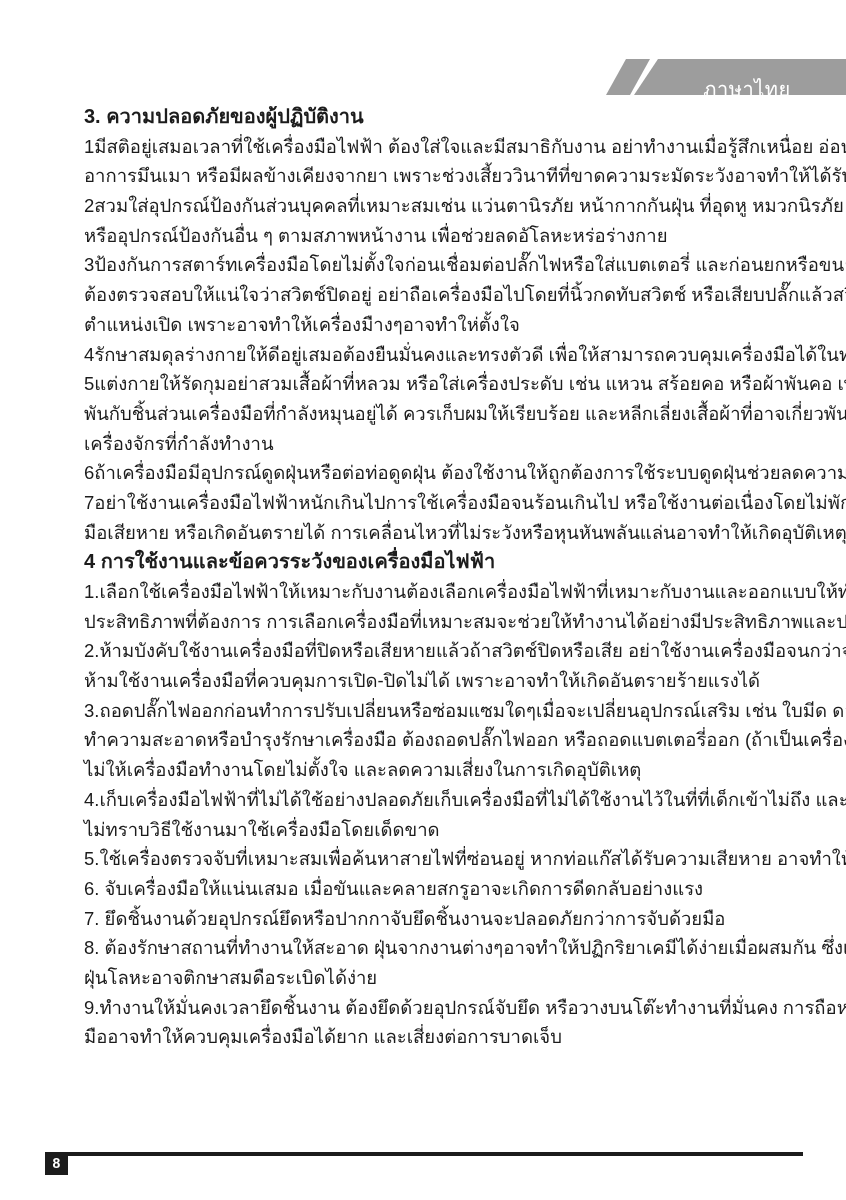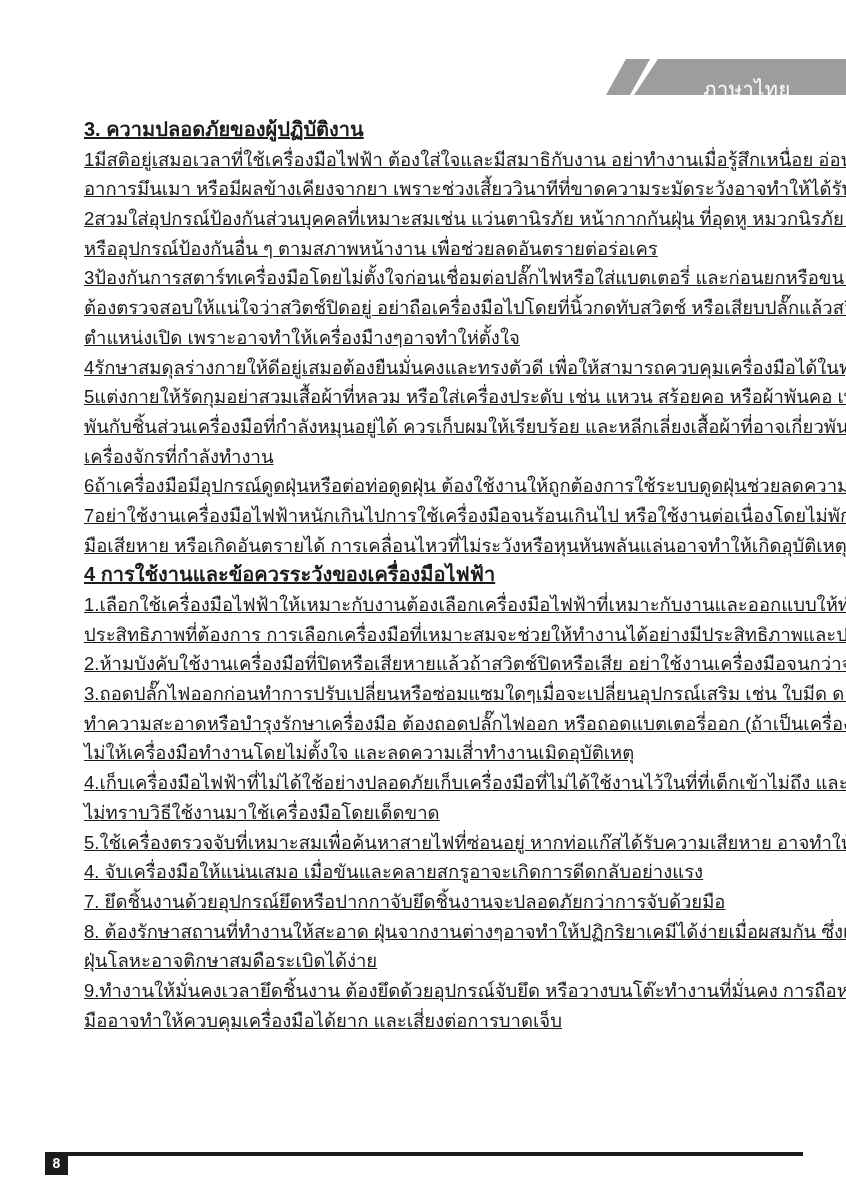--- a/index.html
+++ b/index.html
@@ -21,23 +21,22 @@
     background:var(--banner-gray,#9d9d9d);
     clip-path:polygon(626px 0, 650px 0, 630px 36px, 606px 36px);
   }
   .band-label {
     position:absolute; left:658px; right:10px; top:12px; height:36px;
     line-height:36px; text-align:center;
     color:#ffffff; font-size:20px; letter-spacing:0.5px;
   }
   
   .content {
-    position:absolute; left:84px; top:115px; width:730px;
+    position:absolute; left:84px; top:102px; width:730px;
     color:var(--ink,#1d1d1d);
-    text-decoration:underline;
   }
   .row {
     height:29.7px; line-height:29.7px; font-size:18.5px;
     white-space:nowrap; overflow:visible;
   }
   .row.heading { font-weight:bold; font-size:20px; }
   
   .page-num-box {
     position:absolute; left:45px; top:1152px; width:23px; height:23px;
     background:var(--ink,#1a1a1a); color:#ffffff;
@@ -58,42 +57,43 @@
     <div class="band-main"></div>
     <div class="band-label">ภาษาไทย</div>
   </div>
 
   <div class="content" id="text-content">
 
   <div class="row heading">3. ความปลอดภัยของผู้ปฏิบัติงาน</div>
       <div class="row">1มีสติอยู่เสมอเวลาที่ใช้เครื่องมือไฟฟ้า ต้องใส่ใจและมีสมาธิกับงาน อย่าทำงานเมื่อรู้สึกเหนื่อย อ่อนเพลีย หรืออยู่ใน</div>
       <div class="row">อาการมึนเมา หรือมีผลข้างเคียงจากยา เพราะช่วงเสี้ยววินาทีที่ขาดความระมัดระวังอาจทำให้ได้รับบาดเจ็บรุนแรงได้</div>
       <div class="row">2สวมใส่อุปกรณ์ป้องกันส่วนบุคคลที่เหมาะสมเช่น แว่นตานิรภัย หน้ากากกันฝุ่น ที่อุดหู หมวกนิรภัย รองเท้าเซฟตี้</div>
-      <div class="row">หรืออุปกรณ์ป้องกันอื่น ๆ ตามสภาพหน้างาน เพื่อช่วยลดอันตรายต่อร่อเคร</div>
+      <div class="row">หรืออุปกรณ์ป้องกันอื่น ๆ ตามสภาพหน้างาน เพื่อช่วยลดอัโลหะหร่อร่างกาย</div>
       <div class="row">3ป้องกันการสตาร์ทเครื่องมือโดยไม่ตั้งใจก่อนเชื่อมต่อปลั๊กไฟหรือใส่แบตเตอรี่ และก่อนยกหรือขนย้ายเครื่องมือ</div>
       <div class="row">ต้องตรวจสอบให้แน่ใจว่าสวิตช์ปิดอยู่ อย่าถือเครื่องมือไปโดยที่นิ้วกดทับสวิตช์ หรือเสียบปลั๊กแล้วสวิตช์ยังอยู่ใน</div>
       <div class="row">ตำแหน่งเปิด เพราะอาจทำให้เครื่องมืางๆอาจทำให่ตั้งใจ</div>
       <div class="row">4รักษาสมดุลร่างกายให้ดีอยู่เสมอต้องยืนมั่นคงและทรงตัวดี เพื่อให้สามารถควบคุมเครื่องมือได้ในทุกสถานการณ์</div>
       <div class="row">5แต่งกายให้รัดกุมอย่าสวมเสื้อผ้าที่หลวม หรือใส่เครื่องประดับ เช่น แหวน สร้อยคอ หรือผ้าพันคอ เพราะอาจเข้าไป</div>
       <div class="row">พันกับชิ้นส่วนเครื่องมือที่กำลังหมุนอยู่ได้ ควรเก็บผมให้เรียบร้อย และหลีกเลี่ยงเสื้อผ้าที่อาจเกี่ยวพันกับชิ้นส่วน</div>
       <div class="row">เครื่องจักรที่กำลังทำงาน</div>
       <div class="row">6ถ้าเครื่องมือมีอุปกรณ์ดูดฝุ่นหรือต่อท่อดูดฝุ่น ต้องใช้งานให้ถูกต้องการใช้ระบบดูดฝุ่นช่วยลดความเสี่ยงต่อฝุ่น</div>
       <div class="row">7อย่าใช้งานเครื่องมือไฟฟ้าหนักเกินไปการใช้เครื่องมือจนร้อนเกินไป หรือใช้งานต่อเนื่องโดยไม่พัก อาจทำให้เครื่อง</div>
       <div class="row">มือเสียหาย หรือเกิดอันตรายได้ การเคลื่อนไหวที่ไม่ระวังหรือหุนหันพลันแล่นอาจทำให้เกิดอุบัติเหตุร้ายแรงทันที</div>
       <div class="row heading">4 การใช้งานและข้อควรระวังของเครื่องมือไฟฟ้า</div>
       <div class="row">1.เลือกใช้เครื่องมือไฟฟ้าให้เหมาะกับงานต้องเลือกเครื่องมือไฟฟ้าที่เหมาะกับงานและออกแบบให้ทำงานได้ตามกำลังและ</div>
       <div class="row">ประสิทธิภาพที่ต้องการ การเลือกเครื่องมือที่เหมาะสมจะช่วยให้ทำงานได้อย่างมีประสิทธิภาพและปลอดภัยมากขึ้น</div>
       <div class="row">2.ห้ามบังคับใช้งานเครื่องมือที่ปิดหรือเสียหายแล้วถ้าสวิตช์ปิดหรือเสีย อย่าใช้งานเครื่องมือจนกว่าจะซ่อมแซมเรียบร้อย</div>
+      <div class="row">ห้ามใช้งานเครื่องมือที่ควบคุมการเปิด-ปิดไม่ได้ เพราะอาจทำให้เกิดอันตรายร้ายแรงได้</div>
       <div class="row">3.ถอดปลั๊กไฟออกก่อนทำการปรับเปลี่ยนหรือซ่อมแซมใดๆเมื่อจะเปลี่ยนอุปกรณ์เสริม เช่น ใบมีด ดอกสว่าน หรือเมื่อ</div>
       <div class="row">ทำความสะอาดหรือบำรุงรักษาเครื่องมือ ต้องถอดปลั๊กไฟออก หรือถอดแบตเตอรี่ออก (ถ้าเป็นเครื่องไร้สาย) เพื่อป้องกัน</div>
-      <div class="row">ไม่ให้เครื่องมือทำงานโดยไม่ตั้งใจ และลดความเสี่าทำงานเมิดอุบัติเหตุ</div>
+      <div class="row">ไม่ให้เครื่องมือทำงานโดยไม่ตั้งใจ และลดความเสี่ยงในการเกิดอุบัติเหตุ</div>
       <div class="row">4.เก็บเครื่องมือไฟฟ้าที่ไม่ได้ใช้อย่างปลอดภัยเก็บเครื่องมือที่ไม่ได้ใช้งานไว้ในที่ที่เด็กเข้าไม่ถึง และไม่ให้ผู้ที่ไม่ชำนาญหรือ</div>
       <div class="row">ไม่ทราบวิธีใช้งานมาใช้เครื่องมือโดยเด็ดขาด</div>
       <div class="row">5.ใช้เครื่องตรวจจับที่เหมาะสมเพื่อค้นหาสายไฟที่ซ่อนอยู่ หากท่อแก๊สได้รับความเสียหาย อาจทำให้เกิดการระเบิดได้</div>
-      <div class="row">4. จับเครื่องมือให้แน่นเสมอ เมื่อขันและคลายสกรูอาจะเกิดการดีดกลับอย่างแรง</div>
+      <div class="row">6. จับเครื่องมือให้แน่นเสมอ เมื่อขันและคลายสกรูอาจะเกิดการดีดกลับอย่างแรง</div>
       <div class="row">7. ยึดชิ้นงานด้วยอุปกรณ์ยึดหรือปากกาจับยึดชิ้นงานจะปลอดภัยกว่าการจับด้วยมือ</div>
       <div class="row">8. ต้องรักษาสถานที่ทำงานให้สะอาด ฝุ่นจากงานต่างๆอาจทำให้ปฏิกริยาเคมีได้ง่ายเมื่อผสมกัน ซึ่งเป็นอันตรายมาก</div>
       <div class="row">ฝุ่นโลหะอาจติกษาสมดือระเบิดได้ง่าย</div>
       <div class="row">9.ทำงานให้มั่นคงเวลายึดชิ้นงาน ต้องยึดด้วยอุปกรณ์จับยึด หรือวางบนโต๊ะทำงานที่มั่นคง การถือหรือรองชิ้นงานด้วย</div>
       <div class="row">มืออาจทำให้ควบคุมเครื่องมือได้ยาก และเสี่ยงต่อการบาดเจ็บ</div>
     </div>
 
   <div class="page-num-box">8</div>
   <div class="footer-rule"></div>
 

